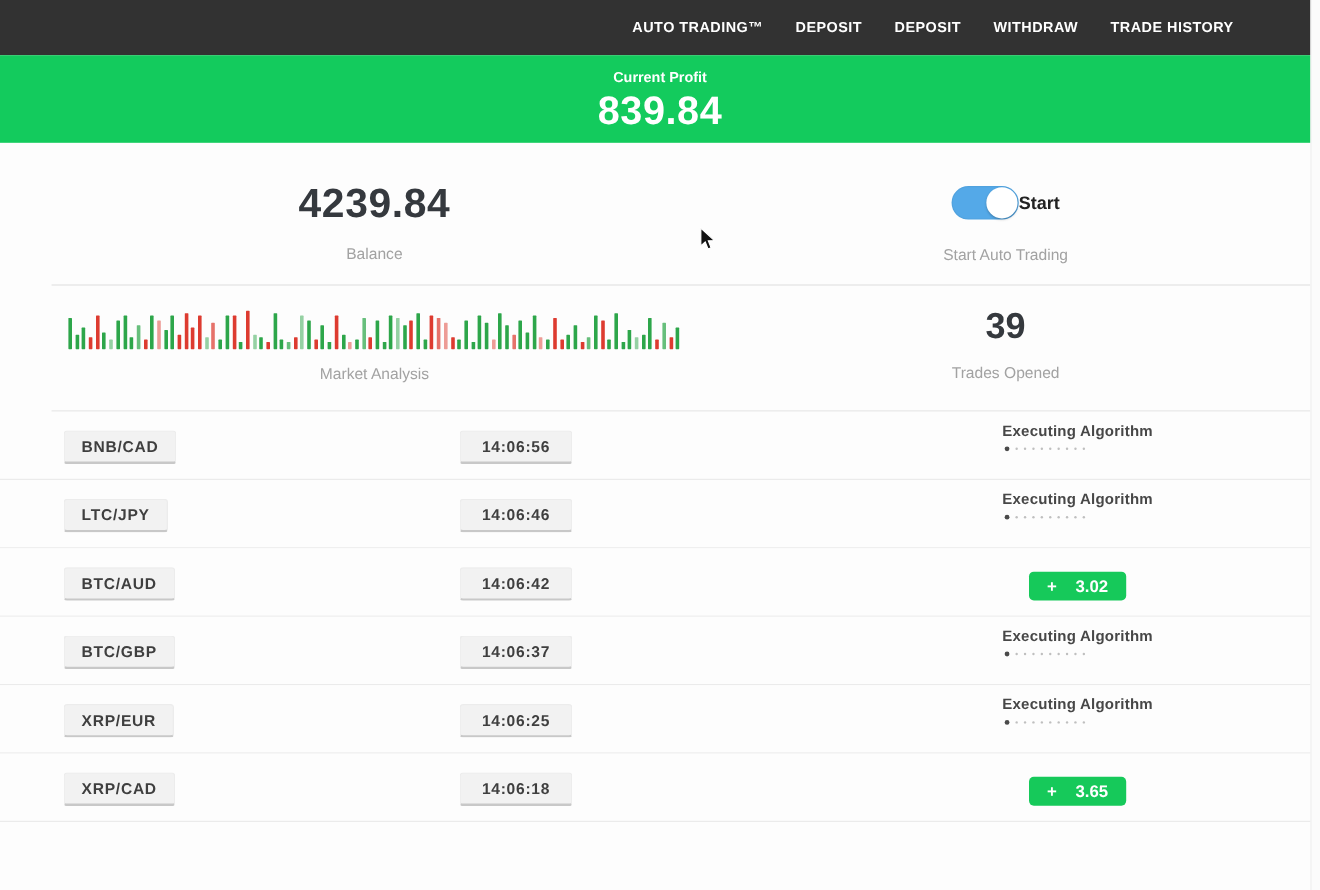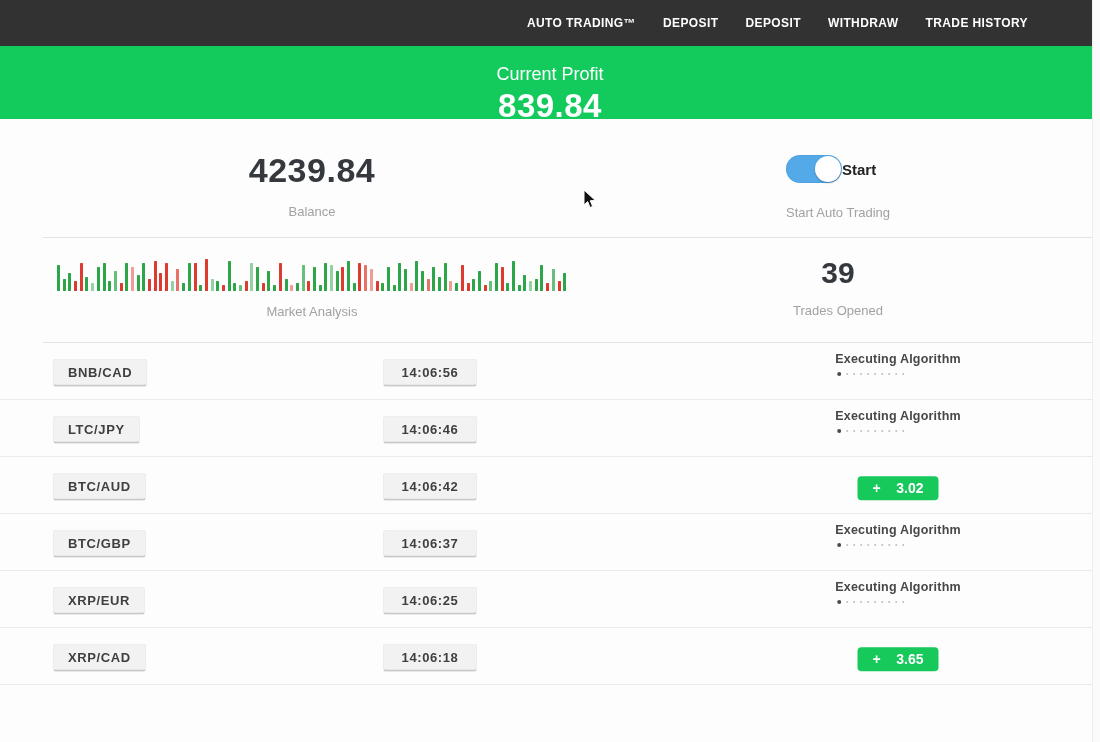--- a/index.html
+++ b/index.html
@@ -10,38 +10,38 @@
   
   .navbar { height:46px; background:#323232; display:flex; align-items:center;
     justify-content:flex-end; padding-right:72px; }
   .nav-items { display:flex; gap:27px; align-items:center; }
   .nav-item { color:#fff; font-size:12px; font-weight:bold; letter-spacing:.4px;
     text-decoration:none; cursor:pointer; white-space:nowrap; }
 
   
   .banner { height:73px; background:#13cb5d; color:#fff; text-align:center;
     padding-top:11px; }
-  .banner-label { font-size:18px; font-weight:400;margin-top:7px; }
+  .banner-label { font-size:12px; font-weight:700; }
   .banner-value { font-size:33px; font-weight:bold; margin-top:2px; letter-spacing:.5px; }
 
   
   .stats { position:relative; }
   .stats-1 { height:118px; }
   .stats-2 { height:104px; }
   .big-num { font-size:34px; font-weight:bold; color:#35393e; letter-spacing:.5px; }
   .mid-num { font-size:30px; font-weight:bold; color:#35393e; }
   .sub-label { font-size:13px; color:#a2a2a2; }
 
   .balance-block { position:absolute; left:312px; top:32px; transform:translateX(-50%);
     text-align:center; }
   .balance-block .sub-label { margin-top:14px; }
 
   .toggle-block { position:absolute; left:838px; top:36px; transform:translateX(-50%);
     text-align:center; }
-  .toggle-row { display:flex; align-items:center; justify-content:flex-start; }
+  .toggle-row { display:flex; align-items:center; justify-content:center; }
   .toggle { width:56px; height:28px; border-radius:14px; background:#54a9e8;
     position:relative; cursor:pointer; box-shadow:inset 0 0 0 1px rgba(0,0,0,.04); }
   .toggle .knob { position:absolute; right:1px; top:1px; width:26px; height:26px;
     border-radius:50%; background:#fff; box-shadow:0 1px 2px rgba(0,0,0,.25); }
   .toggle-label { font-size:15px; font-weight:bold; color:#222; }
   .toggle-block .sub-label { margin-top:22px; }
 
   .divider { border:none; border-top:1px solid #e3e3e3; margin:0 8px 0 43px; }
 
   

